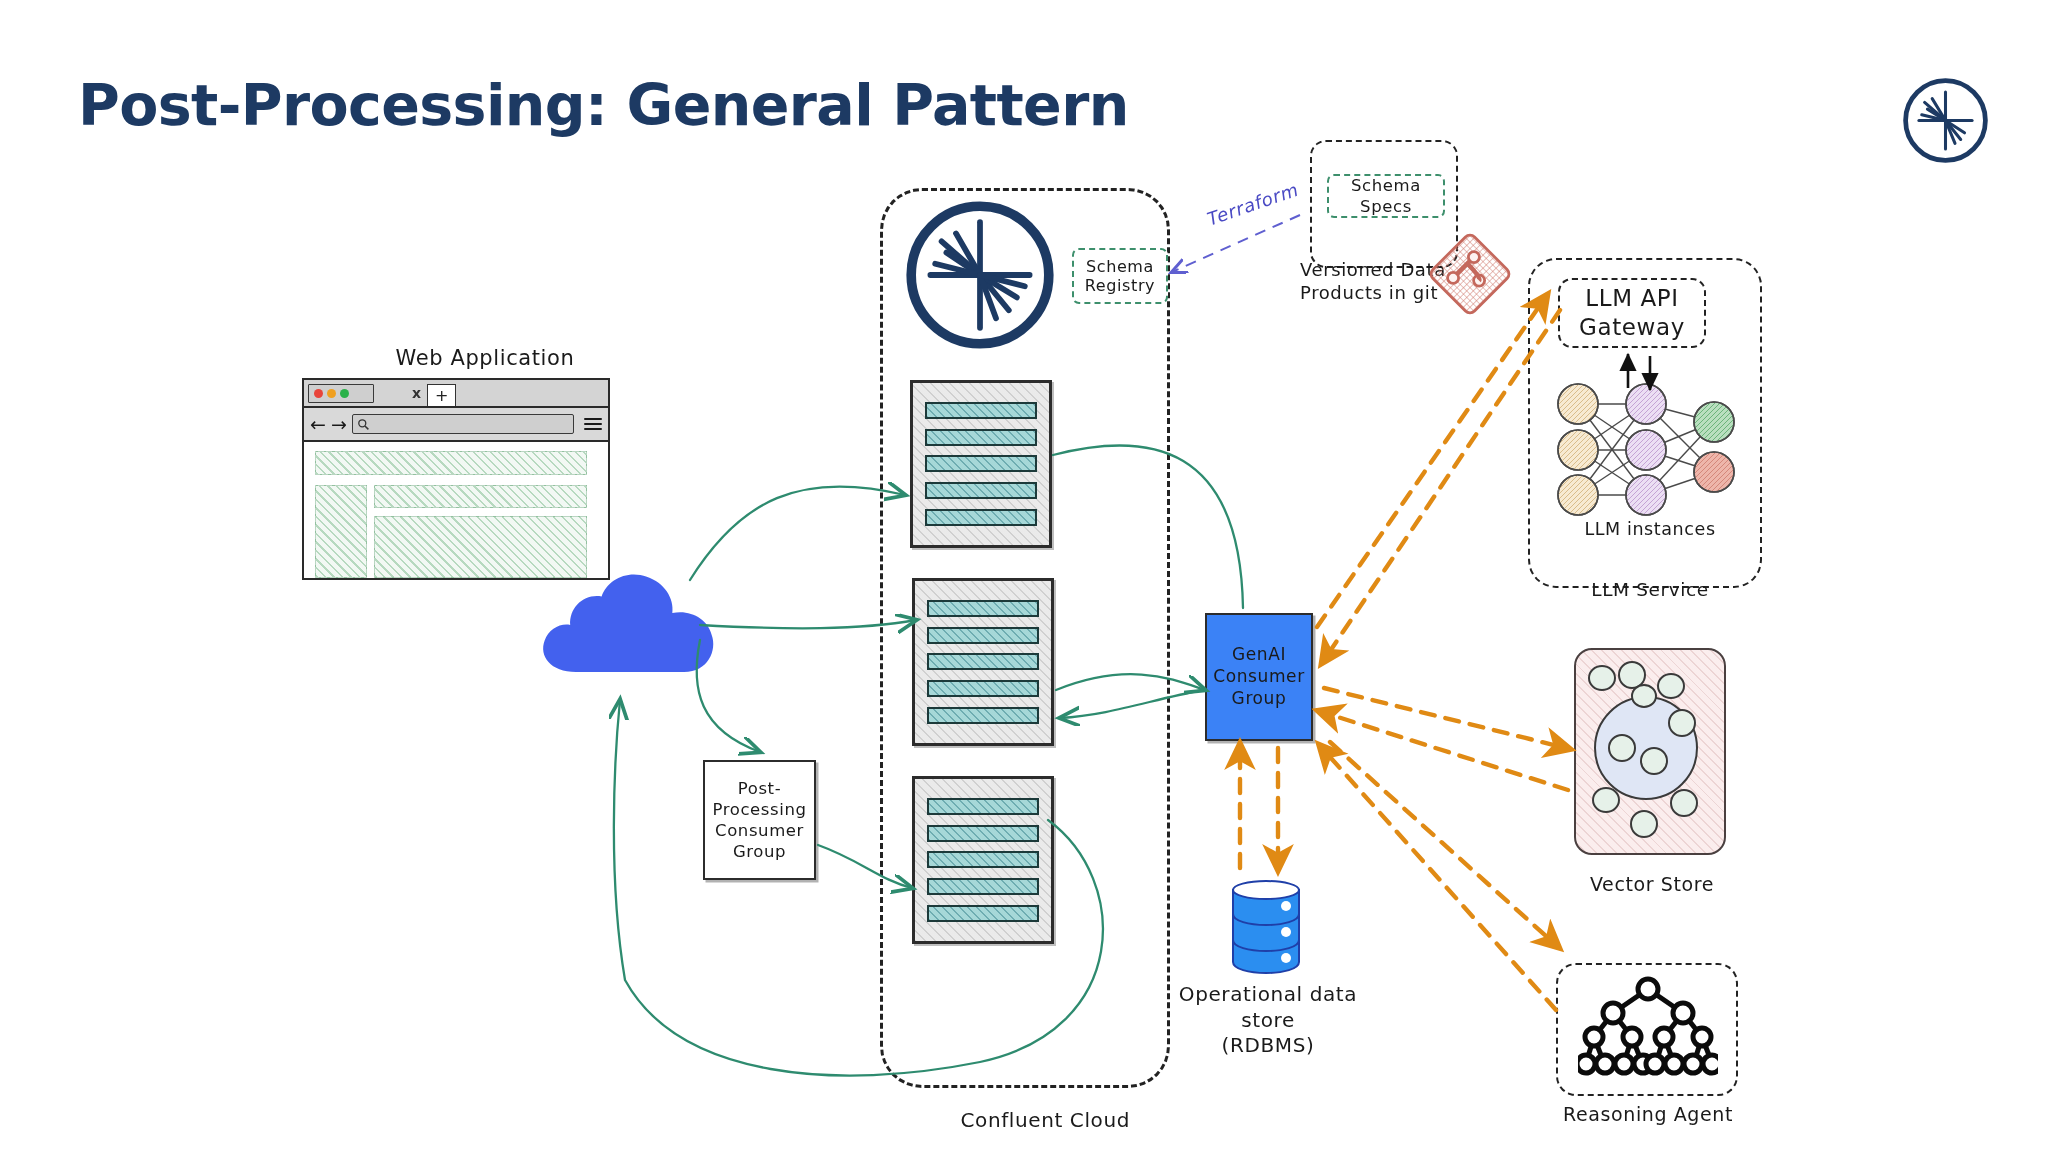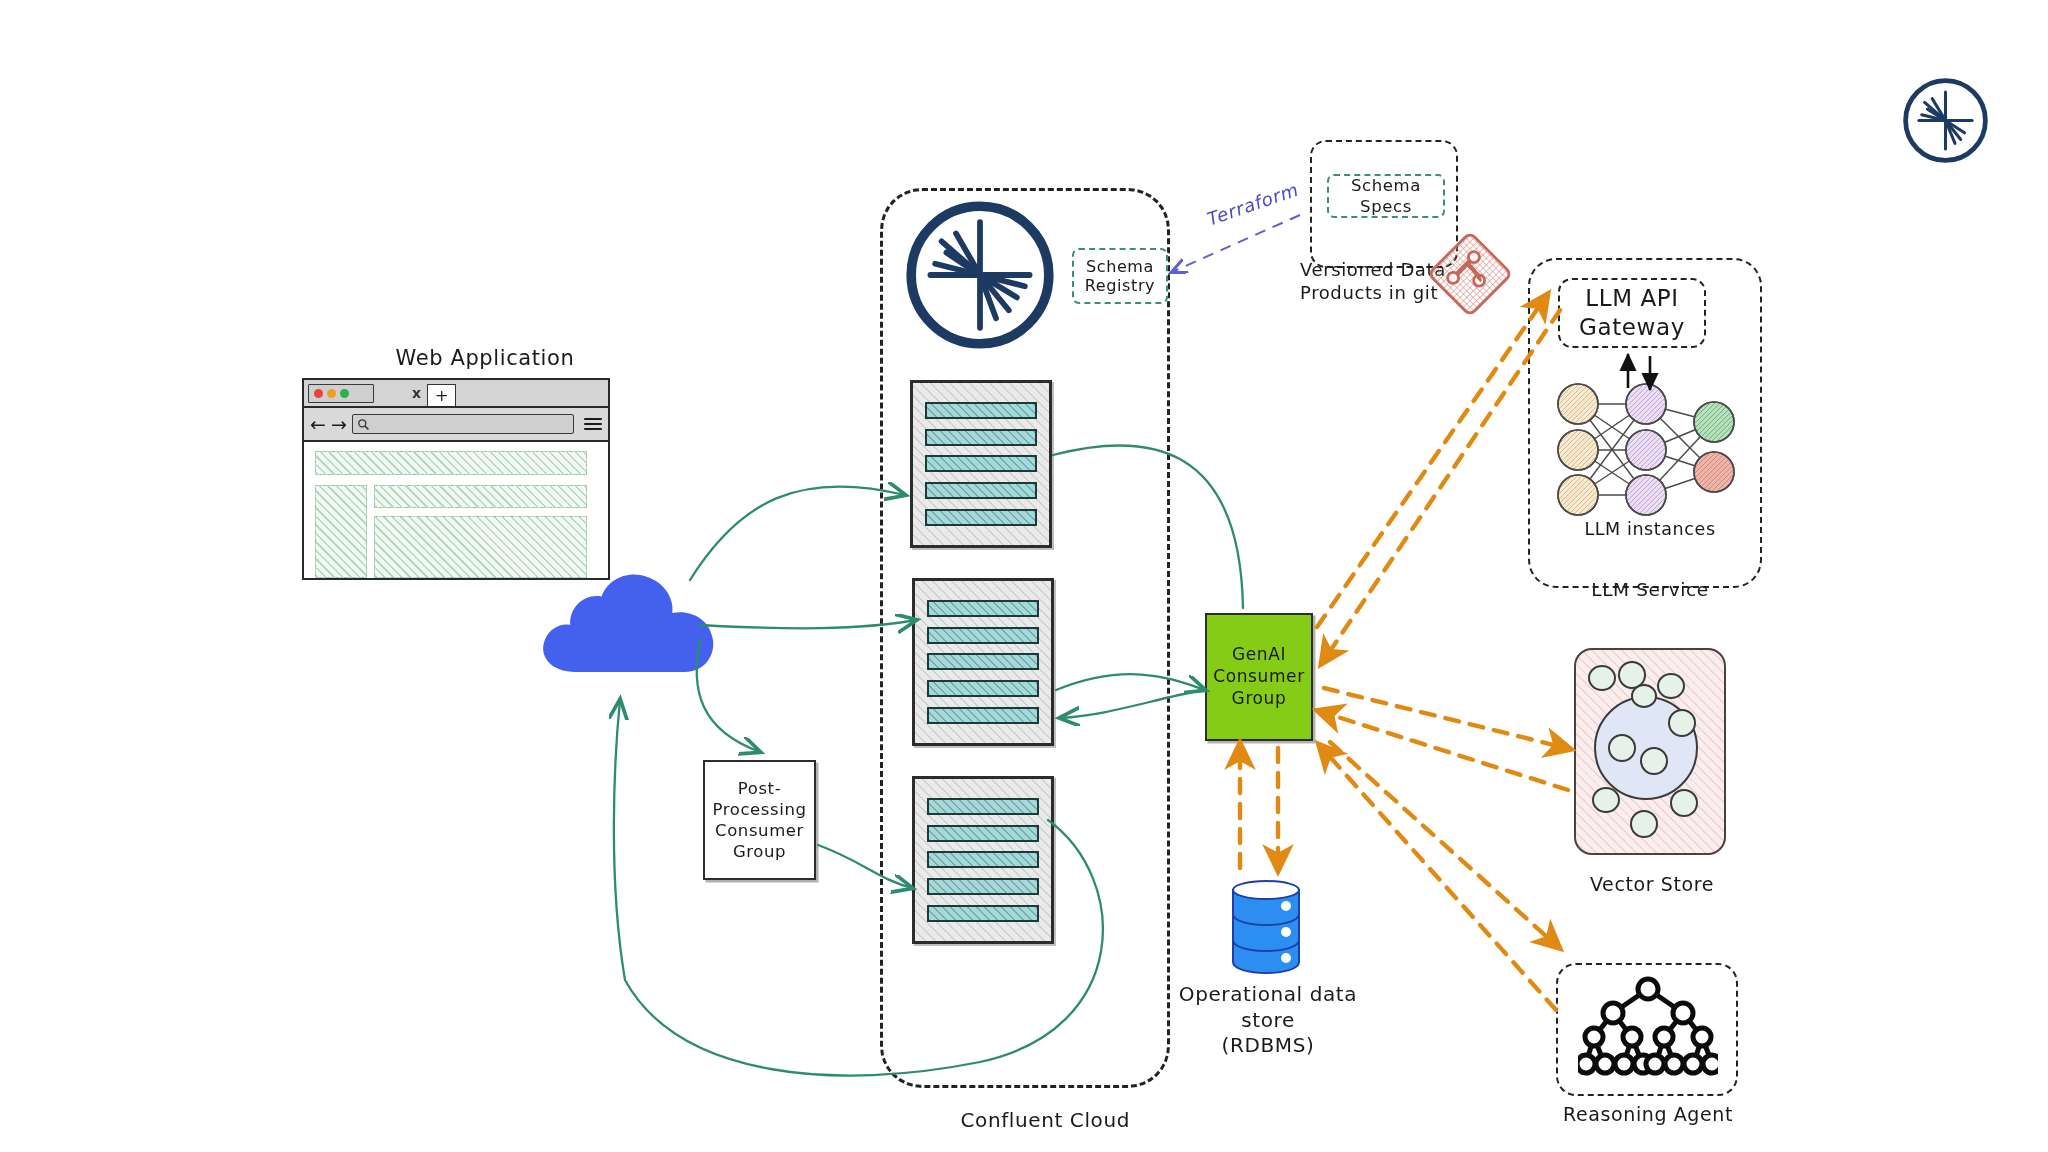--- a/index.html
+++ b/index.html
@@ -123,21 +123,21 @@
   #ppcg {
     position: absolute; left: 703px; top: 760px; width: 113px; height: 120px;
     border: 2.6px solid #2c2c2c; background: #fff;
     display: flex; align-items: center; justify-content: center;
     font-size: 16.5px; box-shadow: 2.5px 2.5px 0 rgba(0,0,0,0.3);
   }
 
   
   #genai {
     position: absolute; left: 1205px; top: 613px; width: 108px; height: 128px;
-    border: 2.8px solid #2c2c2c; background: #84cc16;
+    border: 2.8px solid #2c2c2c; background: #3b82f6;
     display: flex; align-items: center; justify-content: center;
     font-size: 17px; box-shadow: 2.5px 2.5px 0 rgba(0,0,0,0.3);
   }
 
   
   #vdp-box {
     position: absolute; left: 1310px; top: 140px; width: 148px; height: 128px;
     border: 2.8px dashed #222; border-radius: 16px; background: #fff;
   }
   #schema-specs {
@@ -188,20 +188,21 @@
   #rdbms { position: absolute; left: 1230px; top: 878px; width: 72px; height: 96px; }
   #rdbms-label { left: 1168px; top: 982px; width: 200px; font-size: 20px; }
 
   svg.overlay { position: absolute; left:0; top:0; width: 2048px; height: 1152px; pointer-events: none; }
 </style>
 </head>
 <body>
 
 <div id="stage">
 
+  <div class="title">Post-Processing: General Pattern</div>
 
   <svg id="corner-logo" viewBox="0 0 100 100">
     <circle cx="50" cy="50" r="42" fill="none" stroke="#1d3a63" stroke-width="5"></circle>
     <g stroke="#1d3a63" stroke-width="3.2" stroke-linecap="round">
       <line x1="50" y1="50" x2="50" y2="20"></line>
       <line x1="50" y1="50" x2="50" y2="80"></line>
       <line x1="50" y1="50" x2="22" y2="50"></line>
       <line x1="50" y1="50" x2="78" y2="50"></line>
       <line x1="50" y1="50" x2="28" y2="31"></line>
       <line x1="50" y1="50" x2="31" y2="38"></line>

